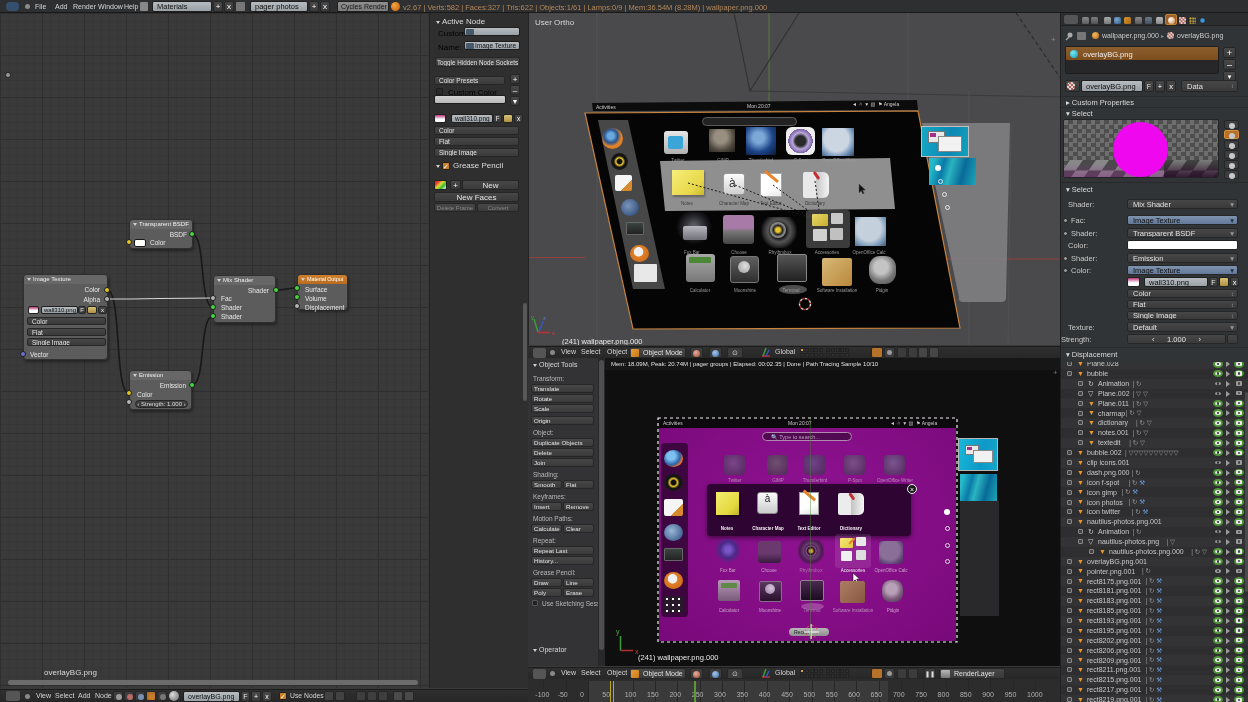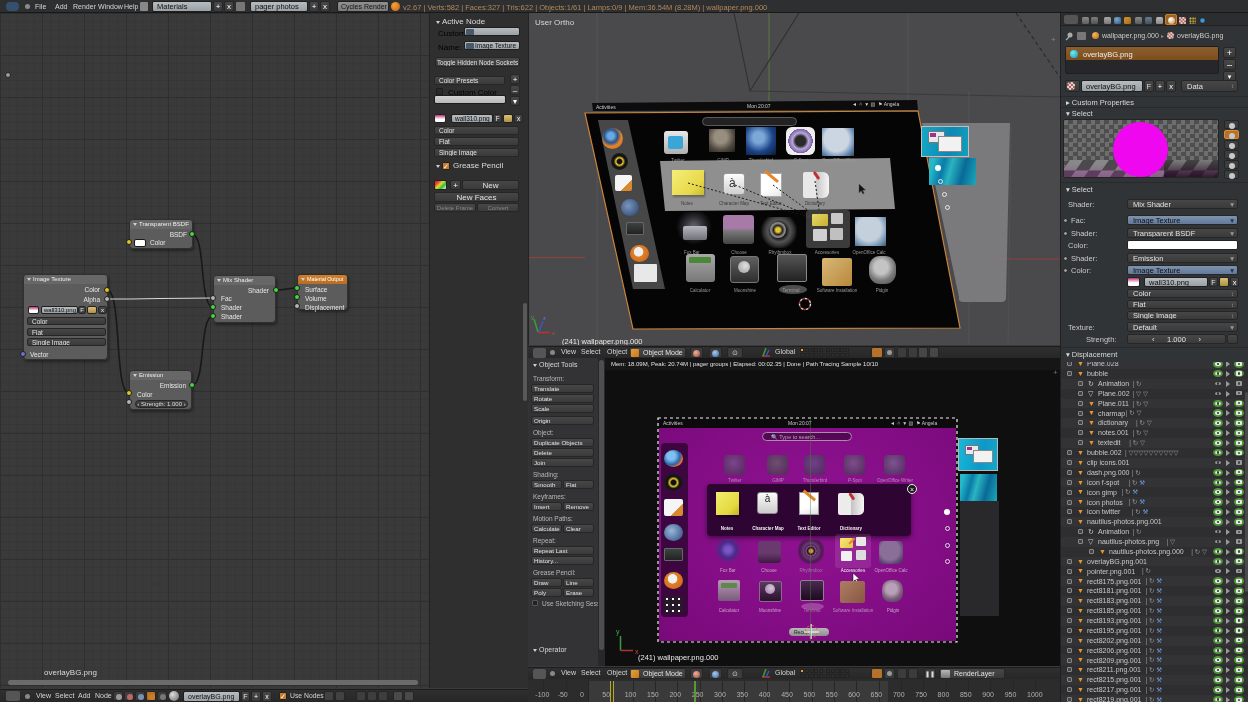--- a/index.html
+++ b/index.html
@@ -672,21 +672,21 @@
 <div class="a" style="left:66px;top:264px;width:13px;height:10px;background:linear-gradient(#b37,#fff 60%);border:1px solid #222;border-radius:2px"></div>
 <div class="a lf" style="left:83px;top:264px;width:64px;height:10px;font-size:7.5px;line-height:9px;padding-left:4px">wall310.png</div>
 <div class="a db" style="left:148px;top:264px;width:9px;height:10px;text-align:center;line-height:9px;font-size:7px">F</div>
 <div class="a" style="left:158px;top:264px;width:10px;height:10px;background:linear-gradient(#d8c27a,#b09040);border:1px solid #222;border-radius:2px"></div>
 <div class="a db" style="left:169px;top:264px;width:9px;height:10px;color:#fff;text-align:center;line-height:9px">x</div>
 <div class="a db" style="left:66px;top:276px;width:111px;height:9px;line-height:8px;padding-left:5px;font-size:7.5px">Color<span style="float:right;margin-right:3px;color:#999;font-size:6px">↕</span></div>
 <div class="a db" style="left:66px;top:287px;width:111px;height:9px;line-height:8px;padding-left:5px;font-size:7.5px">Flat<span style="float:right;margin-right:3px;color:#999;font-size:6px">↕</span></div>
 <div class="a db" style="left:66px;top:298px;width:111px;height:9px;line-height:8px;padding-left:5px;font-size:7.5px">Single Image<span style="float:right;margin-right:3px;color:#999;font-size:6px">↕</span></div>
 <span class="t" style="left:7px;top:310px;color:#c8c8c8">Texture:</span>
 <div class="a db" style="left:66px;top:309px;width:111px;height:10px;line-height:9px;padding-left:5px;font-size:7.5px">Default<span style="float:right;margin-right:3px;color:#999">▾</span></div>
-<span class="t" style="left:25px;top:322px;color:#c8c8c8">Strength:</span>
+<span class="t" style="left:0;top:322px;color:#c8c8c8">Strength:</span>
 <div class="a db" style="left:66px;top:321px;width:99px;height:10px;text-align:center;line-height:9px">‹&nbsp;&nbsp;&nbsp;&nbsp;&nbsp;&nbsp;1.000&nbsp;&nbsp;&nbsp;&nbsp;&nbsp;&nbsp;›</div>
 <div class="a db" style="left:166px;top:321px;width:11px;height:10px"></div>
 <div class="a" style="left:0;top:334px;width:188px;height:1px;background:#27292b"></div>
 <span class="t" style="left:5px;top:337px;color:#d8d8d8">▾ Displacement</span>
 </div>
 <div class="a" style="left:1060px;top:362px;width:188px;height:340px;background:#2e2e30;border-left:1px solid #202020;color:#cfcfcf;font-size:7px;overflow:hidden">
 <div class="a" style="left:0;top:-3.0px;width:188px;height:9.88px;background:#333335"></div>
 <div class="a" style="left:6px;top:-0.7999999999999998px;width:5px;height:5px;border:1px solid #888;border-radius:1px;background:#444"></div>
 <span class="t" style="left:16px;top:-2.0px;color:#e8962e;font-size:7px">▼</span>
 <span class="t" style="left:26px;top:-1.8px;color:#c8c8c8">Plane.028</span>

